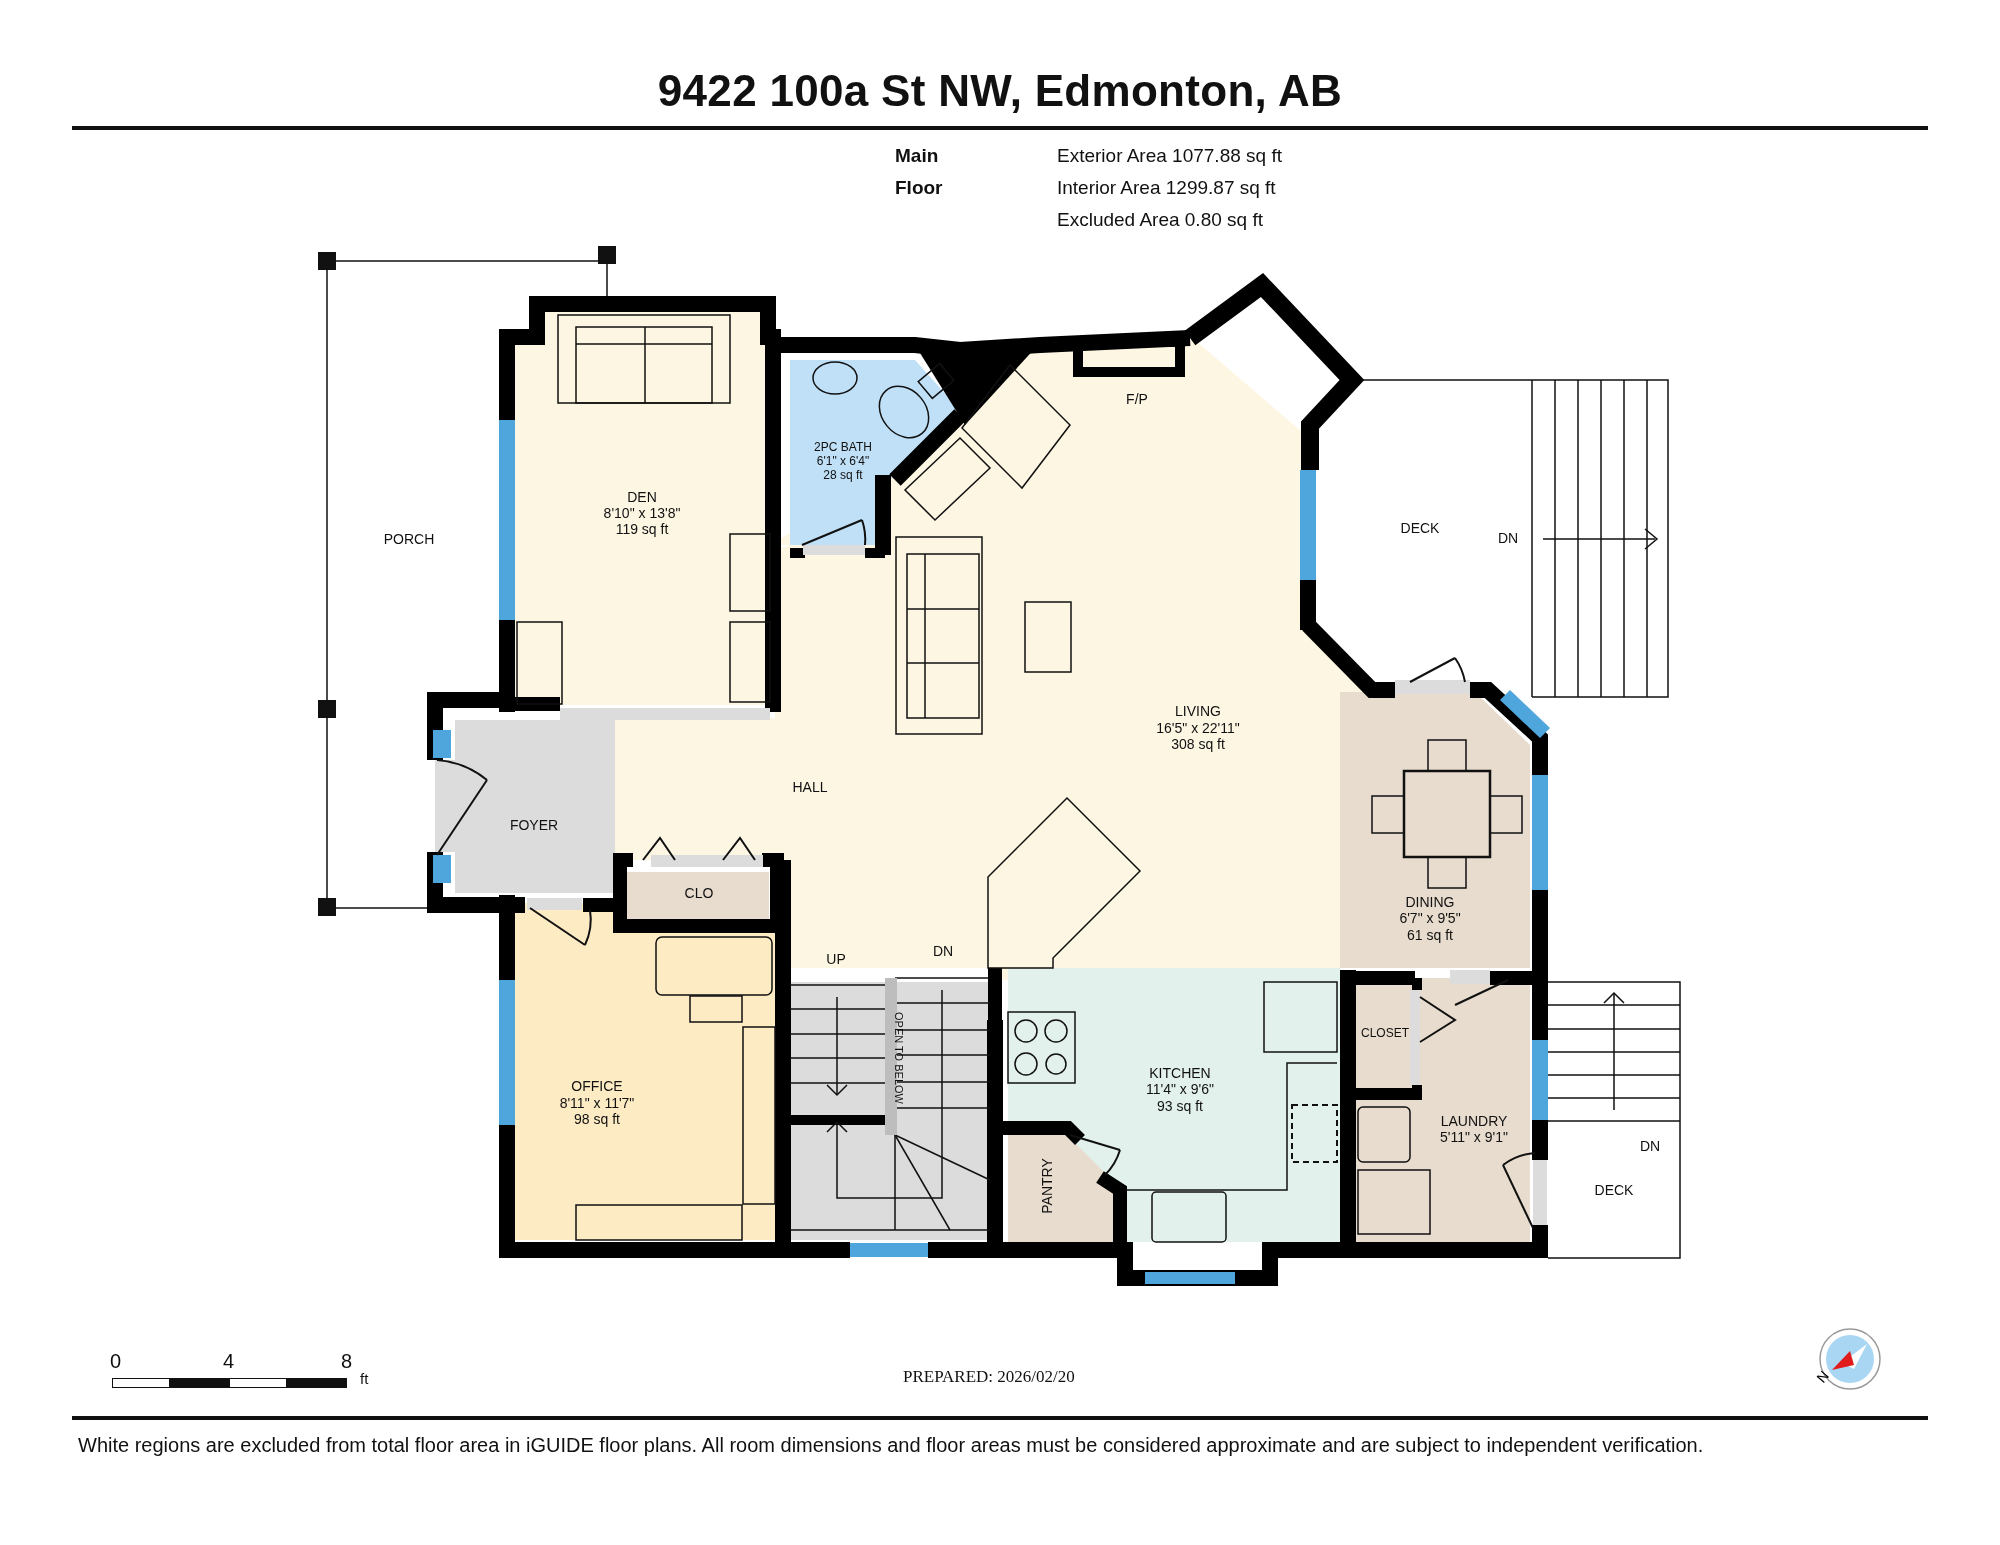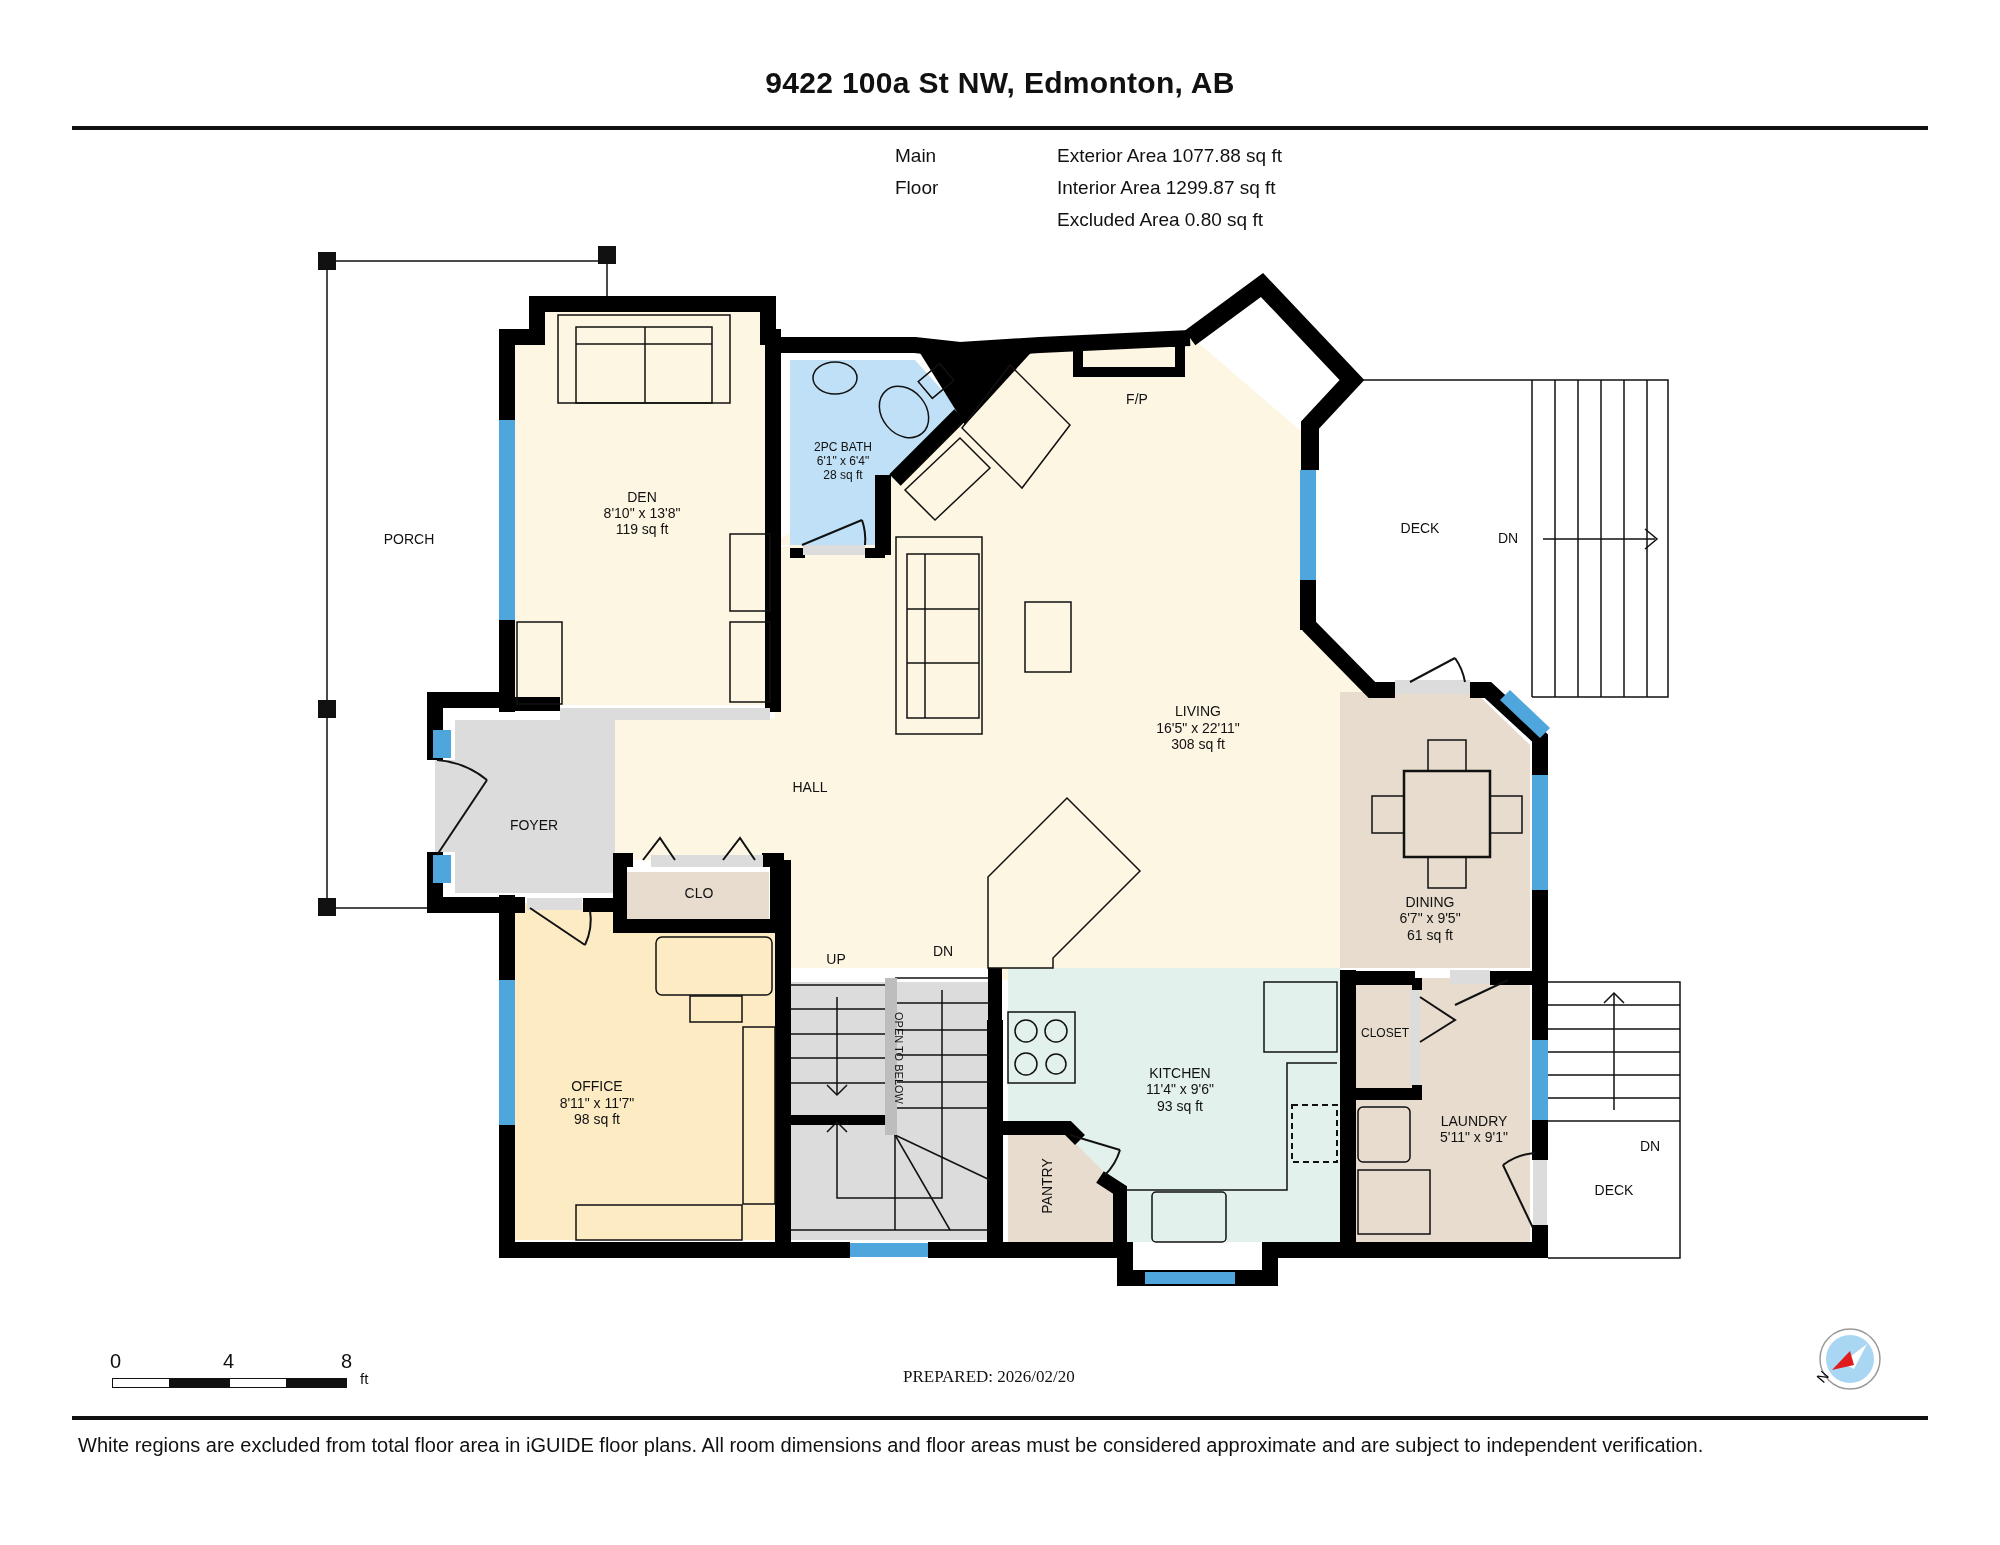--- a/index.html
+++ b/index.html
@@ -1,24 +1,24 @@
 <!DOCTYPE html>
 <html><head>
 <meta charset="utf-8">
 <style>
   html, body { margin:0; padding:0; background:#ffffff; }
   body { width:2000px; height:1545px; position:relative; overflow:hidden;
          font-family:"Liberation Sans", sans-serif; color:#111; }
   .title { position:absolute; left:0; width:2000px; top:66px; text-align:center;
-           font-size:30px; font-weight:bold; letter-spacing:0.3px; }
+           font-size:44px; font-weight:bold; letter-spacing:0.3px; }
   .rule { position:absolute; left:72px; width:1856px; height:4px; background:#111; }
   .rule.top { top:126px; }
   .rule.bottom { top:1416px; }
   .area-block { position:absolute; top:140px; left:895px; font-size:19px; line-height:32px; }
-  .area-block .floor { position:absolute; left:0; top:0; font-weight:normal; }
+  .area-block .floor { position:absolute; left:0; top:0; font-weight:bold; }
   .area-block .lines { position:absolute; left:127px; top:0; white-space:nowrap;margin-left:35px; }
   .area-block .lines div { height:32px; }
   .prepared { position:absolute; left:903px; top:1367px; font-size:17px;font-family:Liberation Serif, serif; }
   .disclaimer { position:absolute; left:78px; top:1434px; font-size:20px; white-space:nowrap; }
   .scale { position:absolute; left:112px; top:1350px; width:280px; height:50px; }
   .scale .lbl { position:absolute; top:0; font-size:20px; }
   .scale .bar { position:absolute; top:28px; height:10px; border:1px solid #111; box-sizing:border-box; }
   .scale .unit { position:absolute; left:248px; top:20px; font-size:15px; }
   svg.plan { position:absolute; left:0; top:0; }
   .rl { font-family:"Liberation Sans", sans-serif; font-size:14px; fill:#111; text-anchor:middle; }

